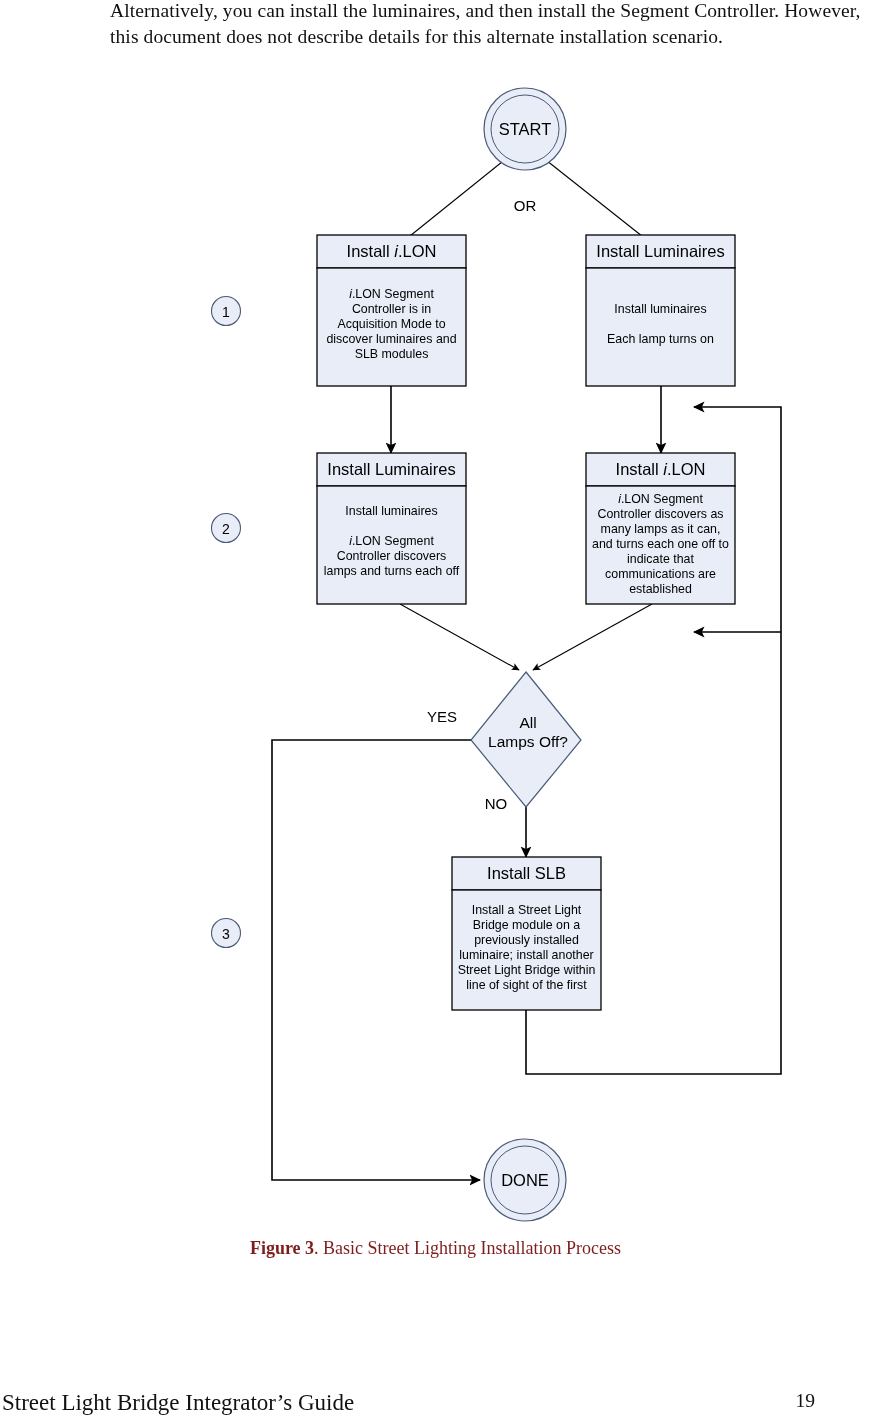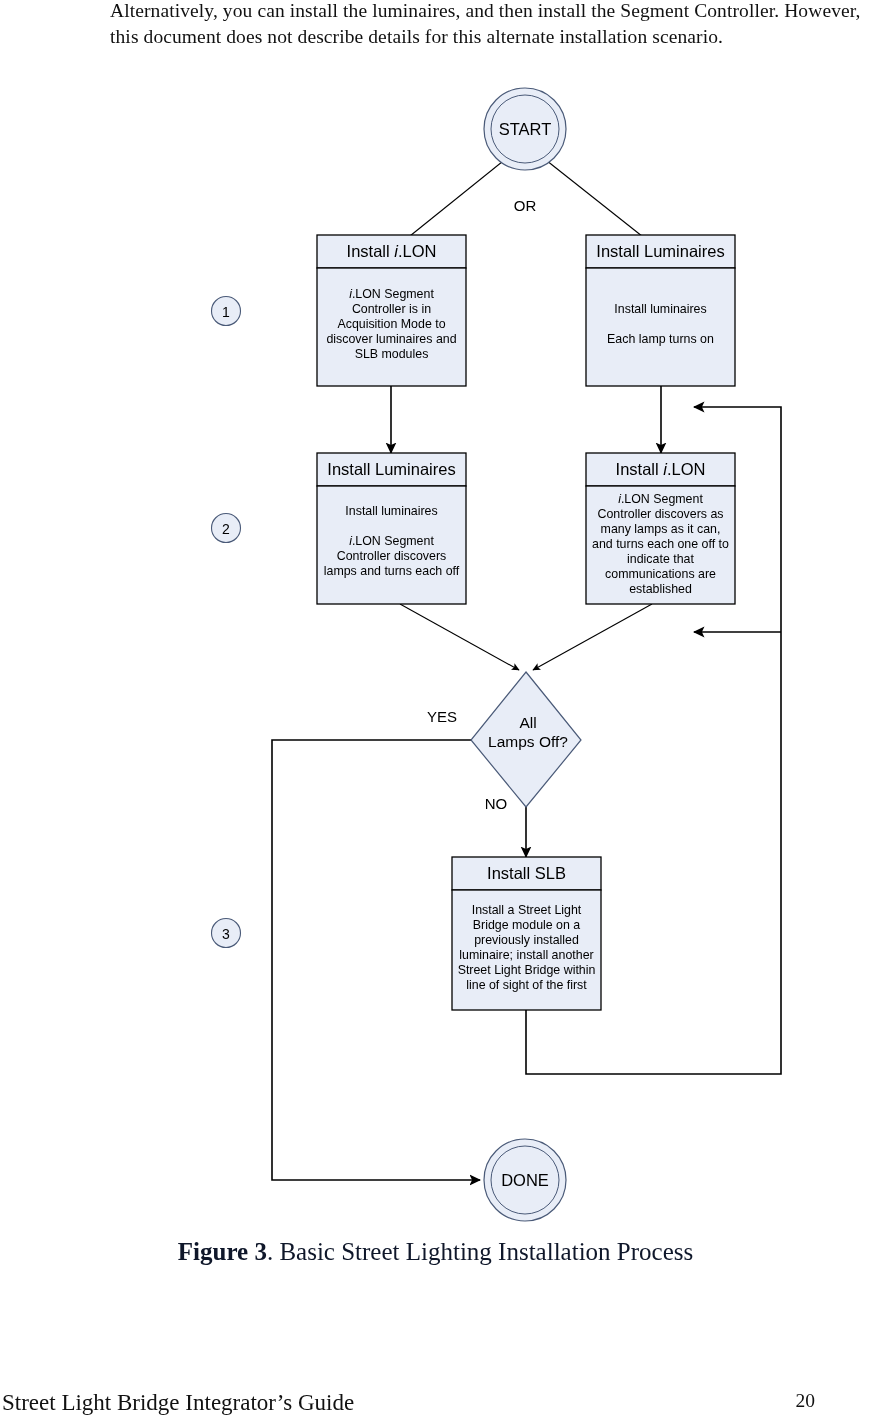--- a/index.html
+++ b/index.html
@@ -41,22 +41,22 @@
     width: 871px;
     height: 1145px;
   }
   .figure-caption {
     position: absolute;
     left: 0;
     top: 1238px;
     width: 871px;
     text-align: center;
     font-family: "Liberation Serif", serif;
-    font-size: 25px;
-    color: #0f172a;
+    font-size: 18px;
+    color: #7f1d1d;
   }
   .figure-caption .fignum {
     font-weight: bold;
   }
   .footer {
     position: absolute;
     left: 0;
     top: 1390px;
     width: 871px;
     height: 28px;
@@ -259,16 +259,16 @@
 
     </svg>
   </div>
 
   <div class="figure-caption">
     <span class="fignum">Figure 3</span><span>. Basic Street Lighting Installation Process</span>
   </div>
 
   <div class="footer">
     <div class="footer-title">Street Light Bridge Integrator’s Guide</div>
-    <div class="footer-page">20</div>
+    <div class="footer-page">19</div>
   </div>
 
 </div>
 
 </body></html>

